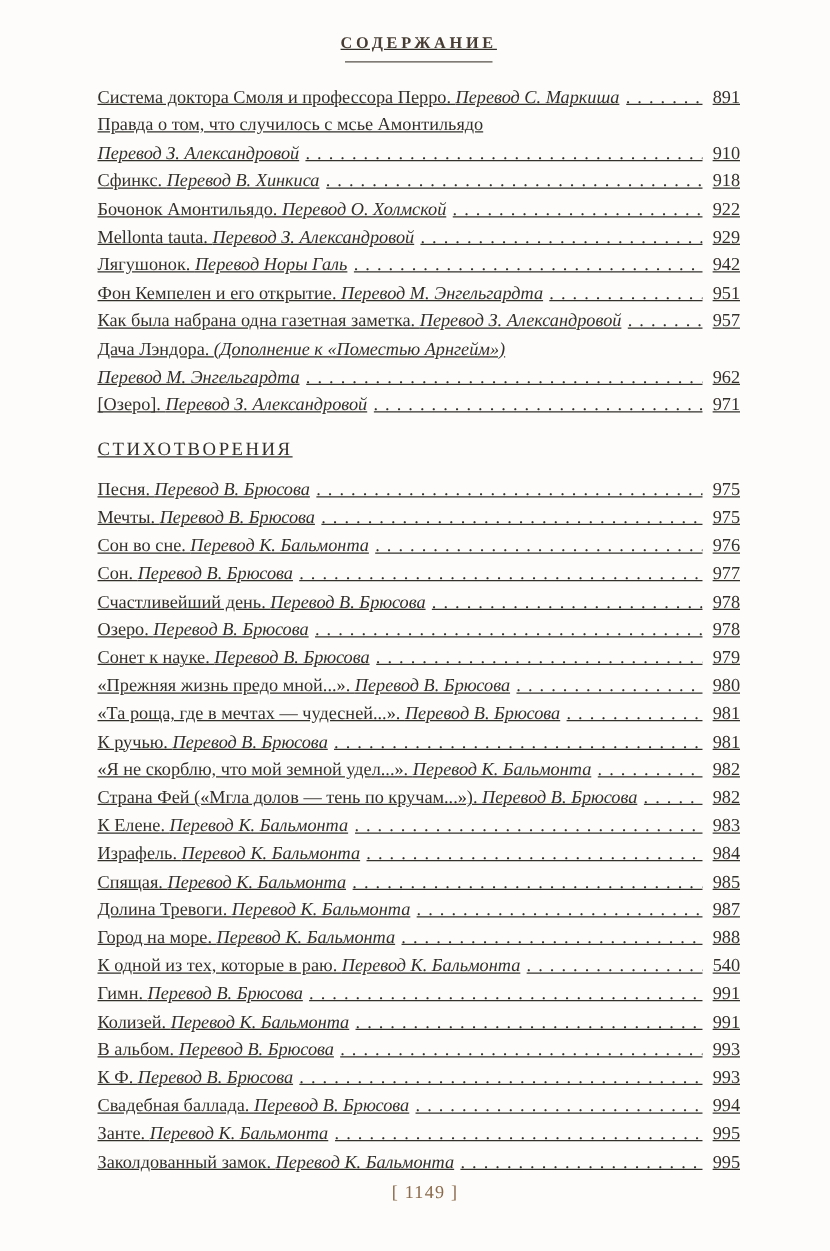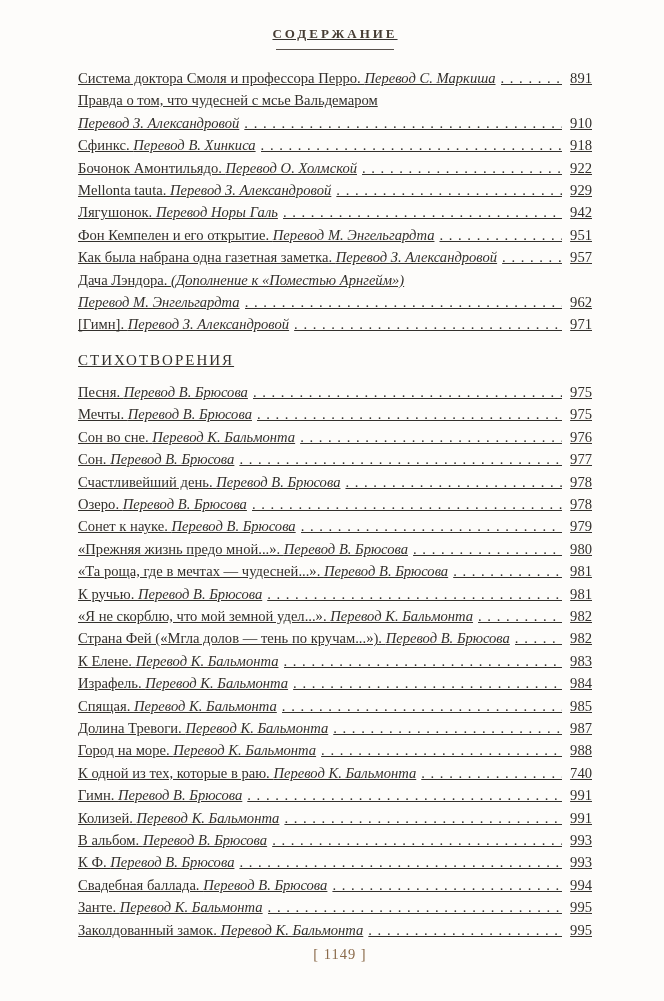--- a/index.html
+++ b/index.html
@@ -29,21 +29,21 @@
 <div class="page">
   <div class="header">СОДЕРЖАНИЕ</div>
   <div class="header-rule"></div>
   <div class="toc">
       <div class="toc-line">
         <span class="toc-text"><span>Система доктора Смоля и профессора Перро. </span><span class="it">Перевод С. Маркиша</span></span>
         <span class="dots">. . . . . . . . . . . . . . . . . . . . . . . . . . . . . . . . . . . . . . . . . . . . . . . . . . . . . . . . . . . . . . . . . . . . . . . . . . . . . . . . . . . . . . . . . . . . . . . . . . . . . . . . . . . . . . . . . . . . . . . . . . . . . . . . . . . . . . . . . . . . </span>
         <span class="pagenum">891</span>
       </div>
       <div class="toc-line">
-        <span class="toc-text"><span>Правда о том, что чудесней с мсье Вальдемаром</span></span>
+        <span class="toc-text"><span>Правда о том, что случилось с мсье Амонтильядо</span></span>
       </div>
       <div class="toc-line">
         <span class="toc-text"><span class="it">Перевод З. Александровой</span></span>
         <span class="dots">. . . . . . . . . . . . . . . . . . . . . . . . . . . . . . . . . . . . . . . . . . . . . . . . . . . . . . . . . . . . . . . . . . . . . . . . . . . . . . . . . . . . . . . . . . . . . . . . . . . . . . . . . . . . . . . . . . . . . . . . . . . . . . . . . . . . . . . . . . . . </span>
         <span class="pagenum">910</span>
       </div>
       <div class="toc-line">
         <span class="toc-text"><span>Сфинкс. </span><span class="it">Перевод В. Хинкиса</span></span>
         <span class="dots">. . . . . . . . . . . . . . . . . . . . . . . . . . . . . . . . . . . . . . . . . . . . . . . . . . . . . . . . . . . . . . . . . . . . . . . . . . . . . . . . . . . . . . . . . . . . . . . . . . . . . . . . . . . . . . . . . . . . . . . . . . . . . . . . . . . . . . . . . . . . </span>
         <span class="pagenum">918</span>
@@ -75,21 +75,21 @@
       </div>
       <div class="toc-line">
         <span class="toc-text"><span>Дача Лэндора. </span><span class="it">(Дополнение к «Поместью Арнгейм»)</span></span>
       </div>
       <div class="toc-line">
         <span class="toc-text"><span class="it">Перевод М. Энгельгардта</span></span>
         <span class="dots">. . . . . . . . . . . . . . . . . . . . . . . . . . . . . . . . . . . . . . . . . . . . . . . . . . . . . . . . . . . . . . . . . . . . . . . . . . . . . . . . . . . . . . . . . . . . . . . . . . . . . . . . . . . . . . . . . . . . . . . . . . . . . . . . . . . . . . . . . . . . </span>
         <span class="pagenum">962</span>
       </div>
       <div class="toc-line">
-        <span class="toc-text"><span>[Гимн]. </span><span class="it">Перевод З. Александровой</span></span>
+        <span class="toc-text"><span>[Озеро]. </span><span class="it">Перевод З. Александровой</span></span>
         <span class="dots">. . . . . . . . . . . . . . . . . . . . . . . . . . . . . . . . . . . . . . . . . . . . . . . . . . . . . . . . . . . . . . . . . . . . . . . . . . . . . . . . . . . . . . . . . . . . . . . . . . . . . . . . . . . . . . . . . . . . . . . . . . . . . . . . . . . . . . . . . . . . </span>
         <span class="pagenum">971</span>
       </div>
       <div class="section-heading">СТИХОТВОРЕНИЯ</div>
       <div class="toc-line">
         <span class="toc-text"><span>Песня. </span><span class="it">Перевод В. Брюсова</span></span>
         <span class="dots">. . . . . . . . . . . . . . . . . . . . . . . . . . . . . . . . . . . . . . . . . . . . . . . . . . . . . . . . . . . . . . . . . . . . . . . . . . . . . . . . . . . . . . . . . . . . . . . . . . . . . . . . . . . . . . . . . . . . . . . . . . . . . . . . . . . . . . . . . . . . </span>
         <span class="pagenum">975</span>
       </div>
       <div class="toc-line">
@@ -168,21 +168,21 @@
         <span class="pagenum">987</span>
       </div>
       <div class="toc-line">
         <span class="toc-text"><span>Город на море. </span><span class="it">Перевод К. Бальмонта</span></span>
         <span class="dots">. . . . . . . . . . . . . . . . . . . . . . . . . . . . . . . . . . . . . . . . . . . . . . . . . . . . . . . . . . . . . . . . . . . . . . . . . . . . . . . . . . . . . . . . . . . . . . . . . . . . . . . . . . . . . . . . . . . . . . . . . . . . . . . . . . . . . . . . . . . . </span>
         <span class="pagenum">988</span>
       </div>
       <div class="toc-line">
         <span class="toc-text"><span>К одной из тех, которые в раю. </span><span class="it">Перевод К. Бальмонта</span></span>
         <span class="dots">. . . . . . . . . . . . . . . . . . . . . . . . . . . . . . . . . . . . . . . . . . . . . . . . . . . . . . . . . . . . . . . . . . . . . . . . . . . . . . . . . . . . . . . . . . . . . . . . . . . . . . . . . . . . . . . . . . . . . . . . . . . . . . . . . . . . . . . . . . . . </span>
-        <span class="pagenum">740</span>
+        <span class="pagenum">540</span>
       </div>
       <div class="toc-line">
         <span class="toc-text"><span>Гимн. </span><span class="it">Перевод В. Брюсова</span></span>
         <span class="dots">. . . . . . . . . . . . . . . . . . . . . . . . . . . . . . . . . . . . . . . . . . . . . . . . . . . . . . . . . . . . . . . . . . . . . . . . . . . . . . . . . . . . . . . . . . . . . . . . . . . . . . . . . . . . . . . . . . . . . . . . . . . . . . . . . . . . . . . . . . . . </span>
         <span class="pagenum">991</span>
       </div>
       <div class="toc-line">
         <span class="toc-text"><span>Колизей. </span><span class="it">Перевод К. Бальмонта</span></span>
         <span class="dots">. . . . . . . . . . . . . . . . . . . . . . . . . . . . . . . . . . . . . . . . . . . . . . . . . . . . . . . . . . . . . . . . . . . . . . . . . . . . . . . . . . . . . . . . . . . . . . . . . . . . . . . . . . . . . . . . . . . . . . . . . . . . . . . . . . . . . . . . . . . . </span>
         <span class="pagenum">991</span>

